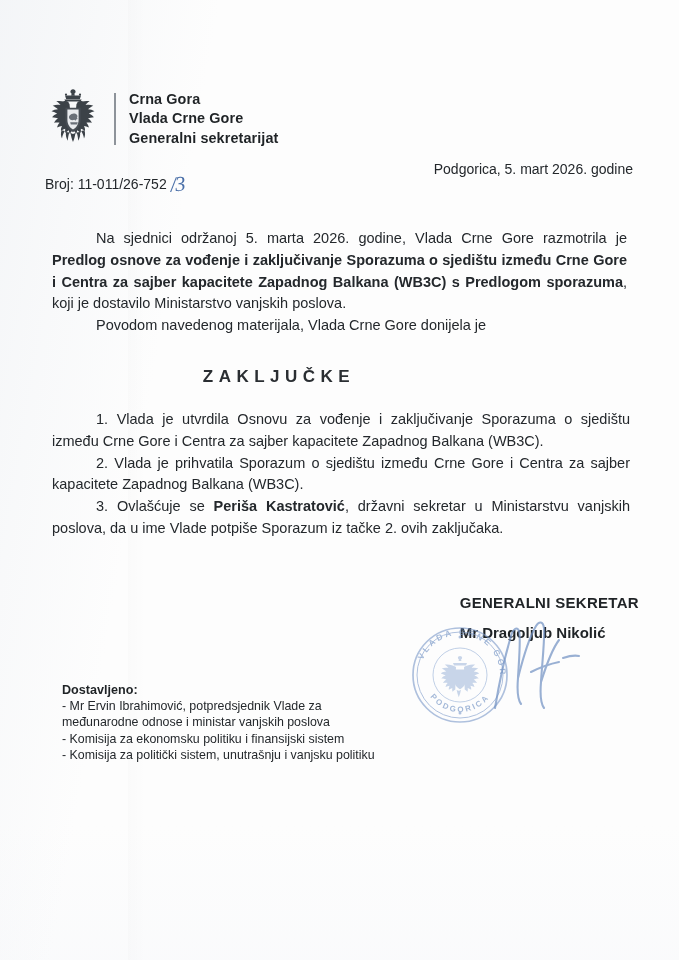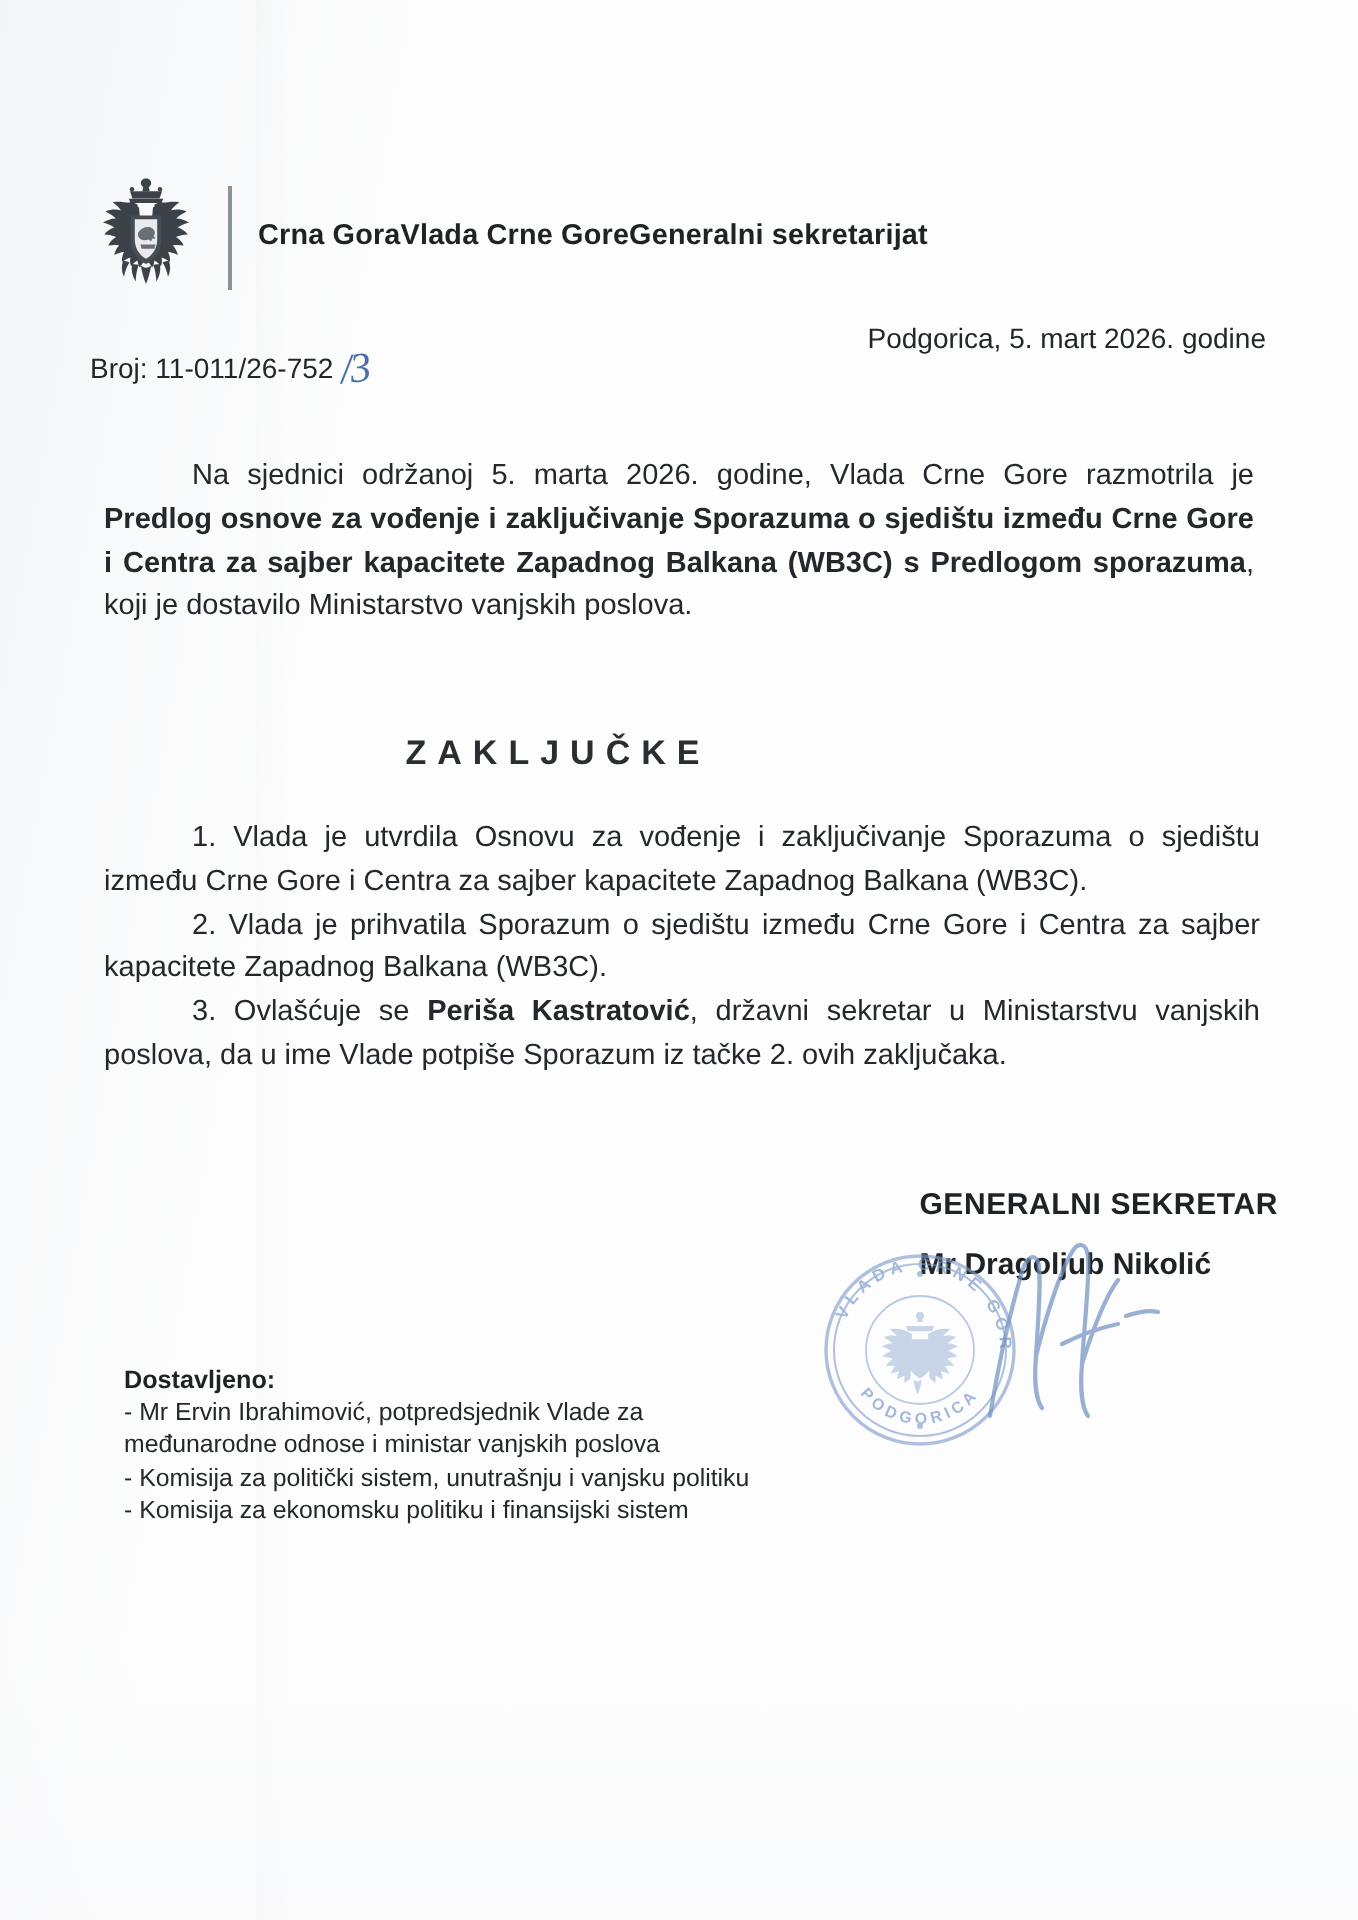--- a/index.html
+++ b/index.html
@@ -52,21 +52,21 @@
   }
   .emblem { width: 56px; height: 66px; display: block; }
   .lh-rule {
     width: 2px;
     height: 52px;
     background: #7a8088;
     opacity: .85;
   }
   .lh-lines {
     display: flex;
-    flex-direction: row;
+    flex-direction: column;
     justify-content: center;
     line-height: 1.33;
   }
   .lh-lines span {
     font-size: 14.4px;
     font-weight: 700;
     letter-spacing: .1px;
     color: #1f2326;
     white-space: nowrap;
   }
@@ -254,20 +254,21 @@
   <div class="refno layer">
     <span>Broj: 11-011/26-752</span><span class="hand-suffix">/3</span>
   </div>
 
   
   <div class="placedate layer">Podgorica, 5. mart 2026. godine</div>
 
   
   <div class="body-block layer">
     <p class="para indent"><span>Na sjednici održanoj 5. marta 2026. godine, Vlada Crne Gore razmotrila je </span><b>Predlog osnove za vođenje i zaključivanje Sporazuma o sjedištu između Crne Gore i Centra za sajber kapacitete Zapadnog Balkana (WB3C) s Predlogom sporazuma</b><span>, koji je dostavilo Ministarstvo vanjskih poslova.</span></p>
+    <p class="para indent">Povodom navedenog materijala, Vlada Crne Gore donijela je</p>
   </div>
 
   
   <div class="title-zakljucke layer">ZAKLJUČKE</div>
 
   
   <div class="conclusions layer">
     <p class="para indent">1. Vlada je utvrdila Osnovu za vođenje i zaključivanje Sporazuma o sjedištu između Crne Gore i Centra za sajber kapacitete Zapadnog Balkana (WB3C).</p>
     <p class="para indent">2. Vlada je prihvatila Sporazum o sjedištu između Crne Gore i Centra za sajber kapacitete Zapadnog Balkana (WB3C).</p>
     <p class="para indent"><span>3. Ovlašćuje se </span><b>Periša Kastratović</b><span>, državni sekretar u Ministarstvu vanjskih poslova, da u ime Vlade potpiše Sporazum iz tačke 2. ovih zaključaka.</span></p>
@@ -320,16 +321,16 @@
         <path d="M76 46 C82 44 88 43 92 44"></path>
       </g>
     </svg>
   </span>
 
   
   <div class="dostavljeno layer">
     <div class="dost-title">Dostavljeno:</div>
     <div class="dost-item">- Mr Ervin Ibrahimović, potpredsjednik Vlade za
    međunarodne odnose i ministar vanjskih poslova</div>
+    <div class="dost-item">- Komisija za ekonomsku politiku i finansijski sistem</div>
     <div class="dost-item">- Komisija za politički sistem, unutrašnju i vanjsku politiku</div>
-    <div class="dost-item">- Komisija za ekonomsku politiku i finansijski sistem</div>
   </div>
 </div>
 
 </body></html>

